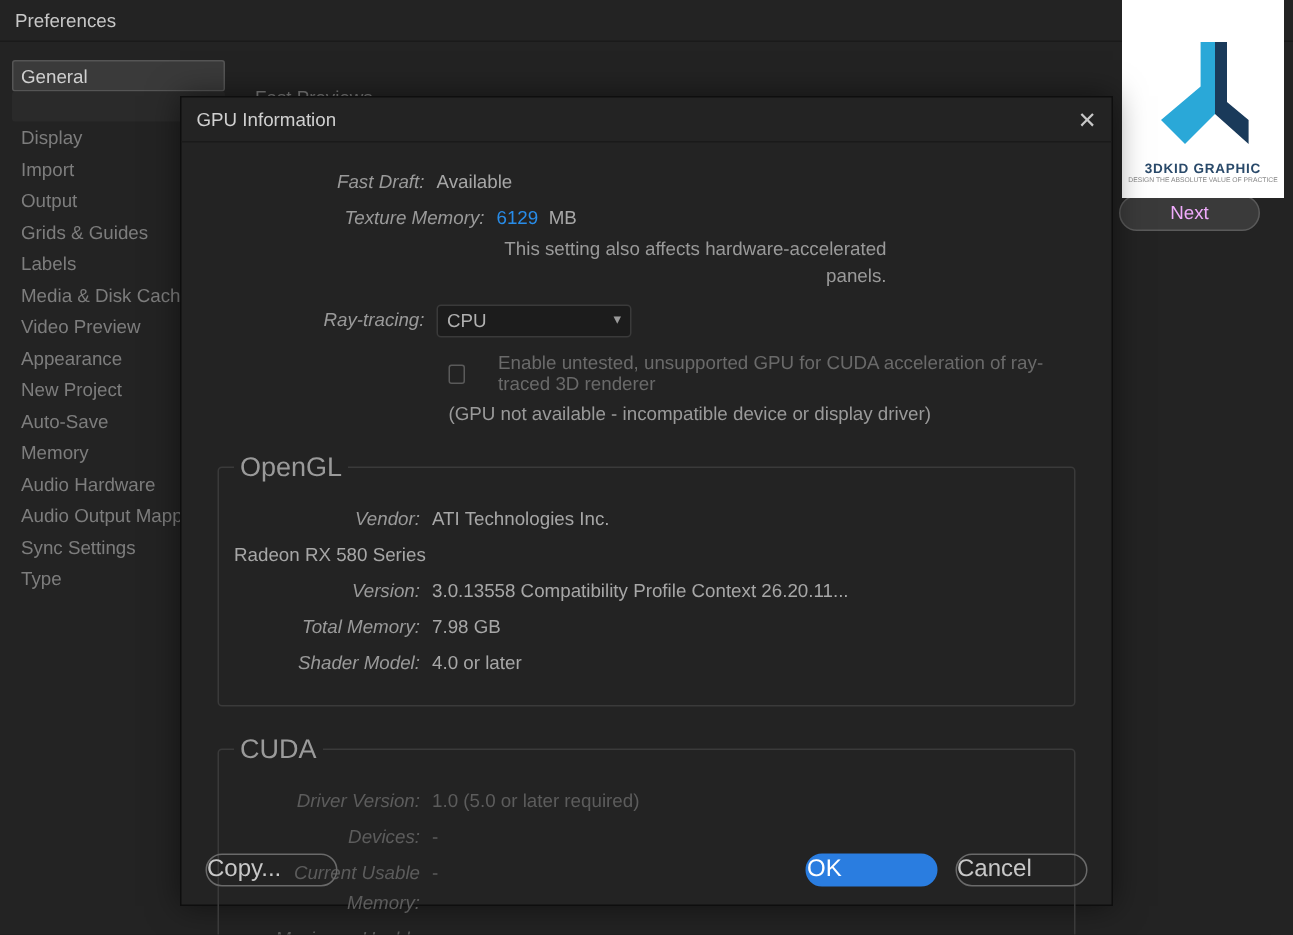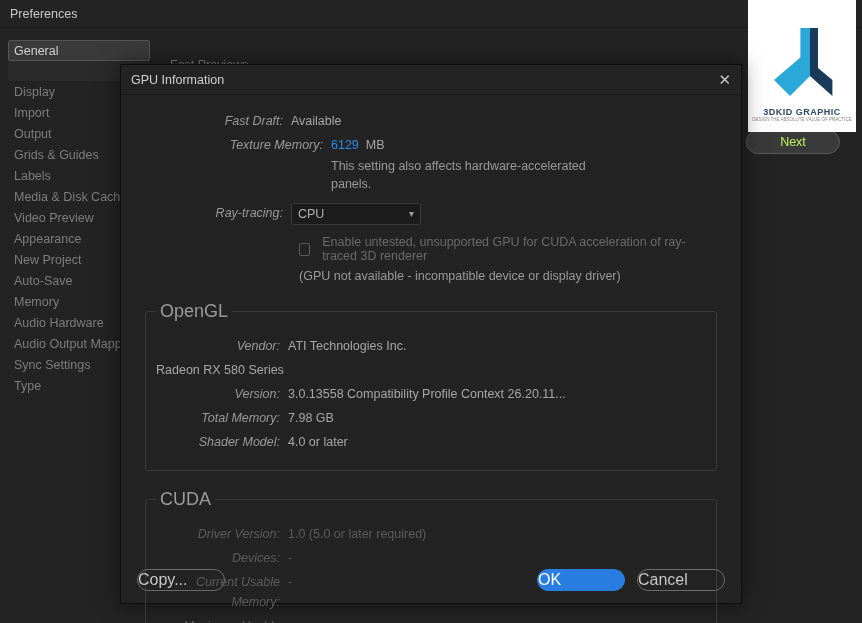--- a/index.html
+++ b/index.html
@@ -54,21 +54,21 @@
     padding: 30px 20px;
     color: #7a7a7a;
   }
   .next-btn {
     position: absolute;
     top: 130px; right: 22px;
     width: 94px; height: 24px;
     background: #3a3a3a;
     border: 1px solid #5a5a5a;
     border-radius: 12px;
-    color: #bef264;
+    color: #f0abfc;
     text-align: center; line-height: 22px;
     cursor: pointer;
   }
 
   
   .logo {
     position: absolute;
     top: 0; right: 6px;
     width: 108px; height: 132px;
     background: #fff;
@@ -112,36 +112,36 @@
     padding-right: 8px;
     line-height: 20px;
     font-style: italic;
   }
   .row .val {
     flex: 1;
     color: #a7a7a7;
     line-height: 20px;
   }
   .hot { color: #288ce8; }
-  .note { color: #9a9a9a; max-width: 260px; line-height: 18px; margin-top:2px;}
+  .note { color: #9a9a9a; max-width: 260px; line-height: 18px; margin-top:2px;text-align:right;}
 
   .dd {
     display: inline-flex; align-items: center;
     width: 130px; height: 22px;
     background: #1c1c1c;
     border: 1px solid #3a3a3a;
     border-radius: 3px;
     padding: 0 6px;
     color: #b0b0b0;
     justify-content: space-between;
     cursor: pointer;
   }
   .chev { font-size: 10px; color: #9a9a9a; }
 
-  .cb-row { display: flex; align-items: center; gap: 12px; color: #6a6a6a; margin-top:10px; margin-left:154px;}
+  .cb-row { display: flex; align-items: center; gap: 22px; color: #6a6a6a; margin-top:10px; margin-left:154px;}
   .cb {
     width: 13px; height: 13px;
     border: 1px solid #5a5a5a;
     border-radius: 2px;
     background: transparent;
   }
   .paren { color: #9a9a9a; margin-left: 154px; margin-top: 6px; }
 
   fieldset.grp {
     border: 1px solid #3a3a3a;

